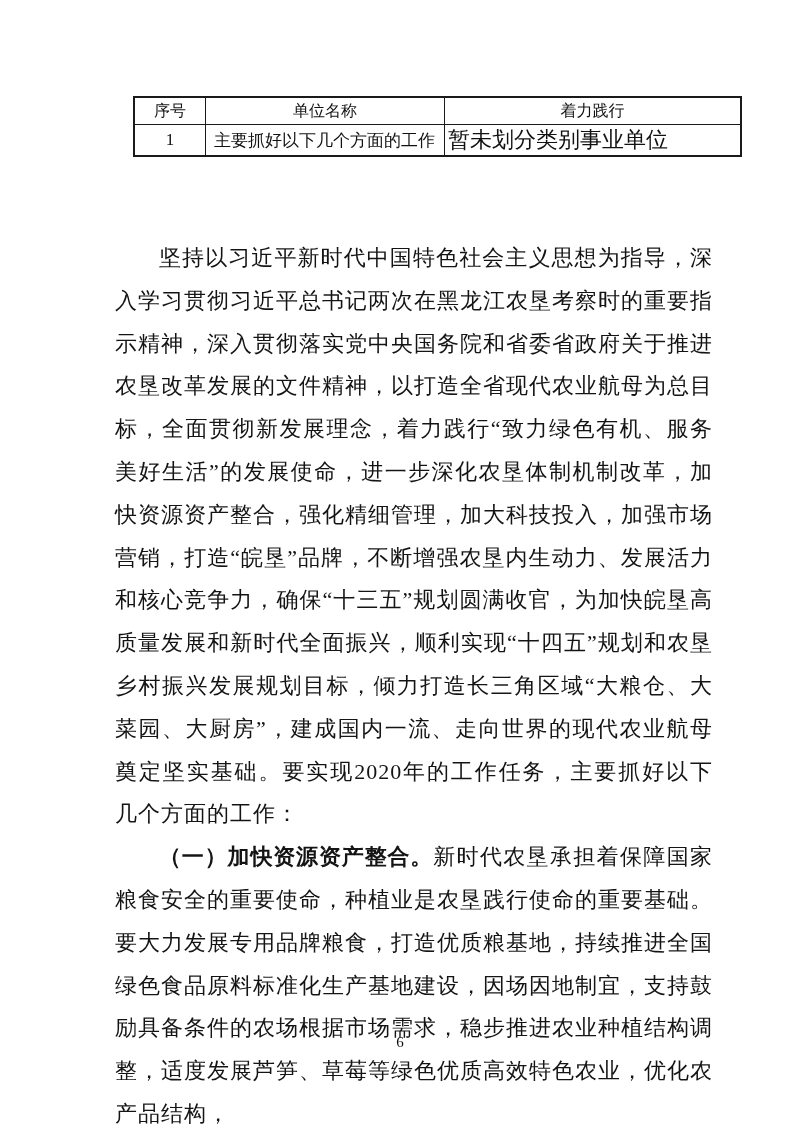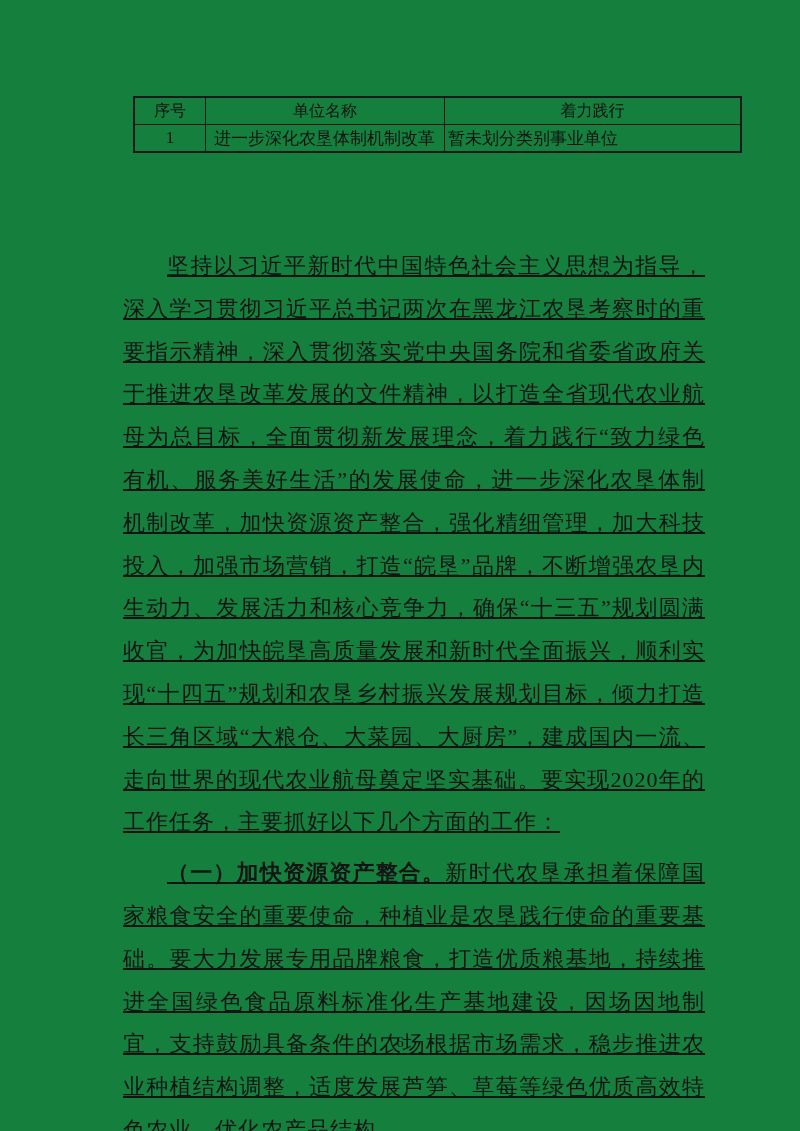--- a/index.html
+++ b/index.html
@@ -5,21 +5,21 @@
   html, body {
     margin: 0;
     padding: 0;
     background: #e8e8e8;
   }
   .page {
     position: relative;
     width: 800px;
     height: 1131px;
     margin: 0 auto;
-    background: #15803d;
+    background: #ffffff;
     overflow: hidden;
     color: #141414;
     font-family: "Liberation Serif", "DejaVu Serif", serif;
   }
 
   
   .units-table {
     position: absolute;
     left: 133px;
     top: 96px;
@@ -37,21 +37,21 @@
     vertical-align: middle;
     overflow: hidden;
     white-space: nowrap;
   }
   .units-table .col-index   { width: 70px;  text-align: center; }
   .units-table .col-name    { width: 230px; }
   .units-table .col-type    { width: 292px; }
   .units-table thead .col-name,
   .units-table thead .col-type { text-align: center; }
   .units-table tbody .col-name { text-align: left; padding-left: 8px; font-size: 17px; }
-  .units-table tbody .col-type { text-align: left; padding-left: 3px; font-size: 17px; }
+  .units-table tbody .col-type { text-align: left; padding-left: 3px; font-size: 22px; }
   .units-table tbody .col-index { font-size: 17px; }
 
   
   .section-heading {
     position: absolute;
     left: 115px;
     top: 191px;
     width: 600px;
     padding-left: 40px;
     box-sizing: border-box;
@@ -70,23 +70,22 @@
     top: 237px;
     width: 598px;
     font-size: 22px;
     line-height: 42.8px;
     letter-spacing: 1px;
     color: #141414;
     text-align: justify;
     text-justify: inter-character;
   }
   .body-text p {
-    margin: 8px;
+    margin: 0;
     text-indent: 2em;
-    text-decoration: underline;
   }
   .para-lead {
     font-weight: bold;
     font-family: "Liberation Sans", "DejaVu Sans", sans-serif;
     letter-spacing: 0.5px;
   }
 
   
   .page-number {
     position: absolute;
@@ -107,21 +106,21 @@
     <thead>
       <tr>
         <th class="col-index">序号</th>
         <th class="col-name">单位名称</th>
         <th class="col-type">着力践行</th>
       </tr>
     </thead>
     <tbody>
       <tr>
         <td class="col-index">1</td>
-        <td class="col-name">进一步深化农垦体制机制改革</td>
+        <td class="col-name">主要抓好以下几个方面的工作</td>
         <td class="col-type">暂未划分类别事业单位</td>
       </tr>
     </tbody>
   </table>
 
 
   <div class="body-text">
     <p><span>坚持以习近平新时代中国特色社会主义思想为指导，深入学习贯彻习近平总书记两次在黑龙江农垦考察时的重要指示精神，深入贯彻落实党中央国务院和省委省政府关于推进农垦改革发展的文件精神，以打造全省现代农业航母为总目标，全面贯彻新发展理念，着力践行“致力绿色有机、服务美好生活”的发展使命，进一步深化农垦体制机制改革，加快资源资产整合，强化精细管理，加大科技投入，加强市场营销，打造“皖垦”品牌，不断增强农垦内生动力、发展活力和核心竞争力，确保“十三五”规划圆满收官，为加快皖垦高质量发展和新时代全面振兴，顺利实现“十四五”规划和农垦乡村振兴发展规划目标，倾力打造长三角区域“大粮仓、大菜园、大厨房”，建成国内一流、走向世界的现代农业航母奠定坚实基础。要实现2020年的工作任务，主要抓好以下几个方面的工作：</span></p>
     <p><span class="para-lead">（一）加快资源资产整合。</span><span>新时代农垦承担着保障国家粮食安全的重要使命，种植业是农垦践行使命的重要基础。要大力发展专用品牌粮食，打造优质粮基地，持续推进全国绿色食品原料标准化生产基地建设，因场因地制宜，支持鼓励具备条件的农场根据市场需求，稳步推进农业种植结构调整，适度发展芦笋、草莓等绿色优质高效特色农业，优化农产品结构，</span></p>
   </div>

